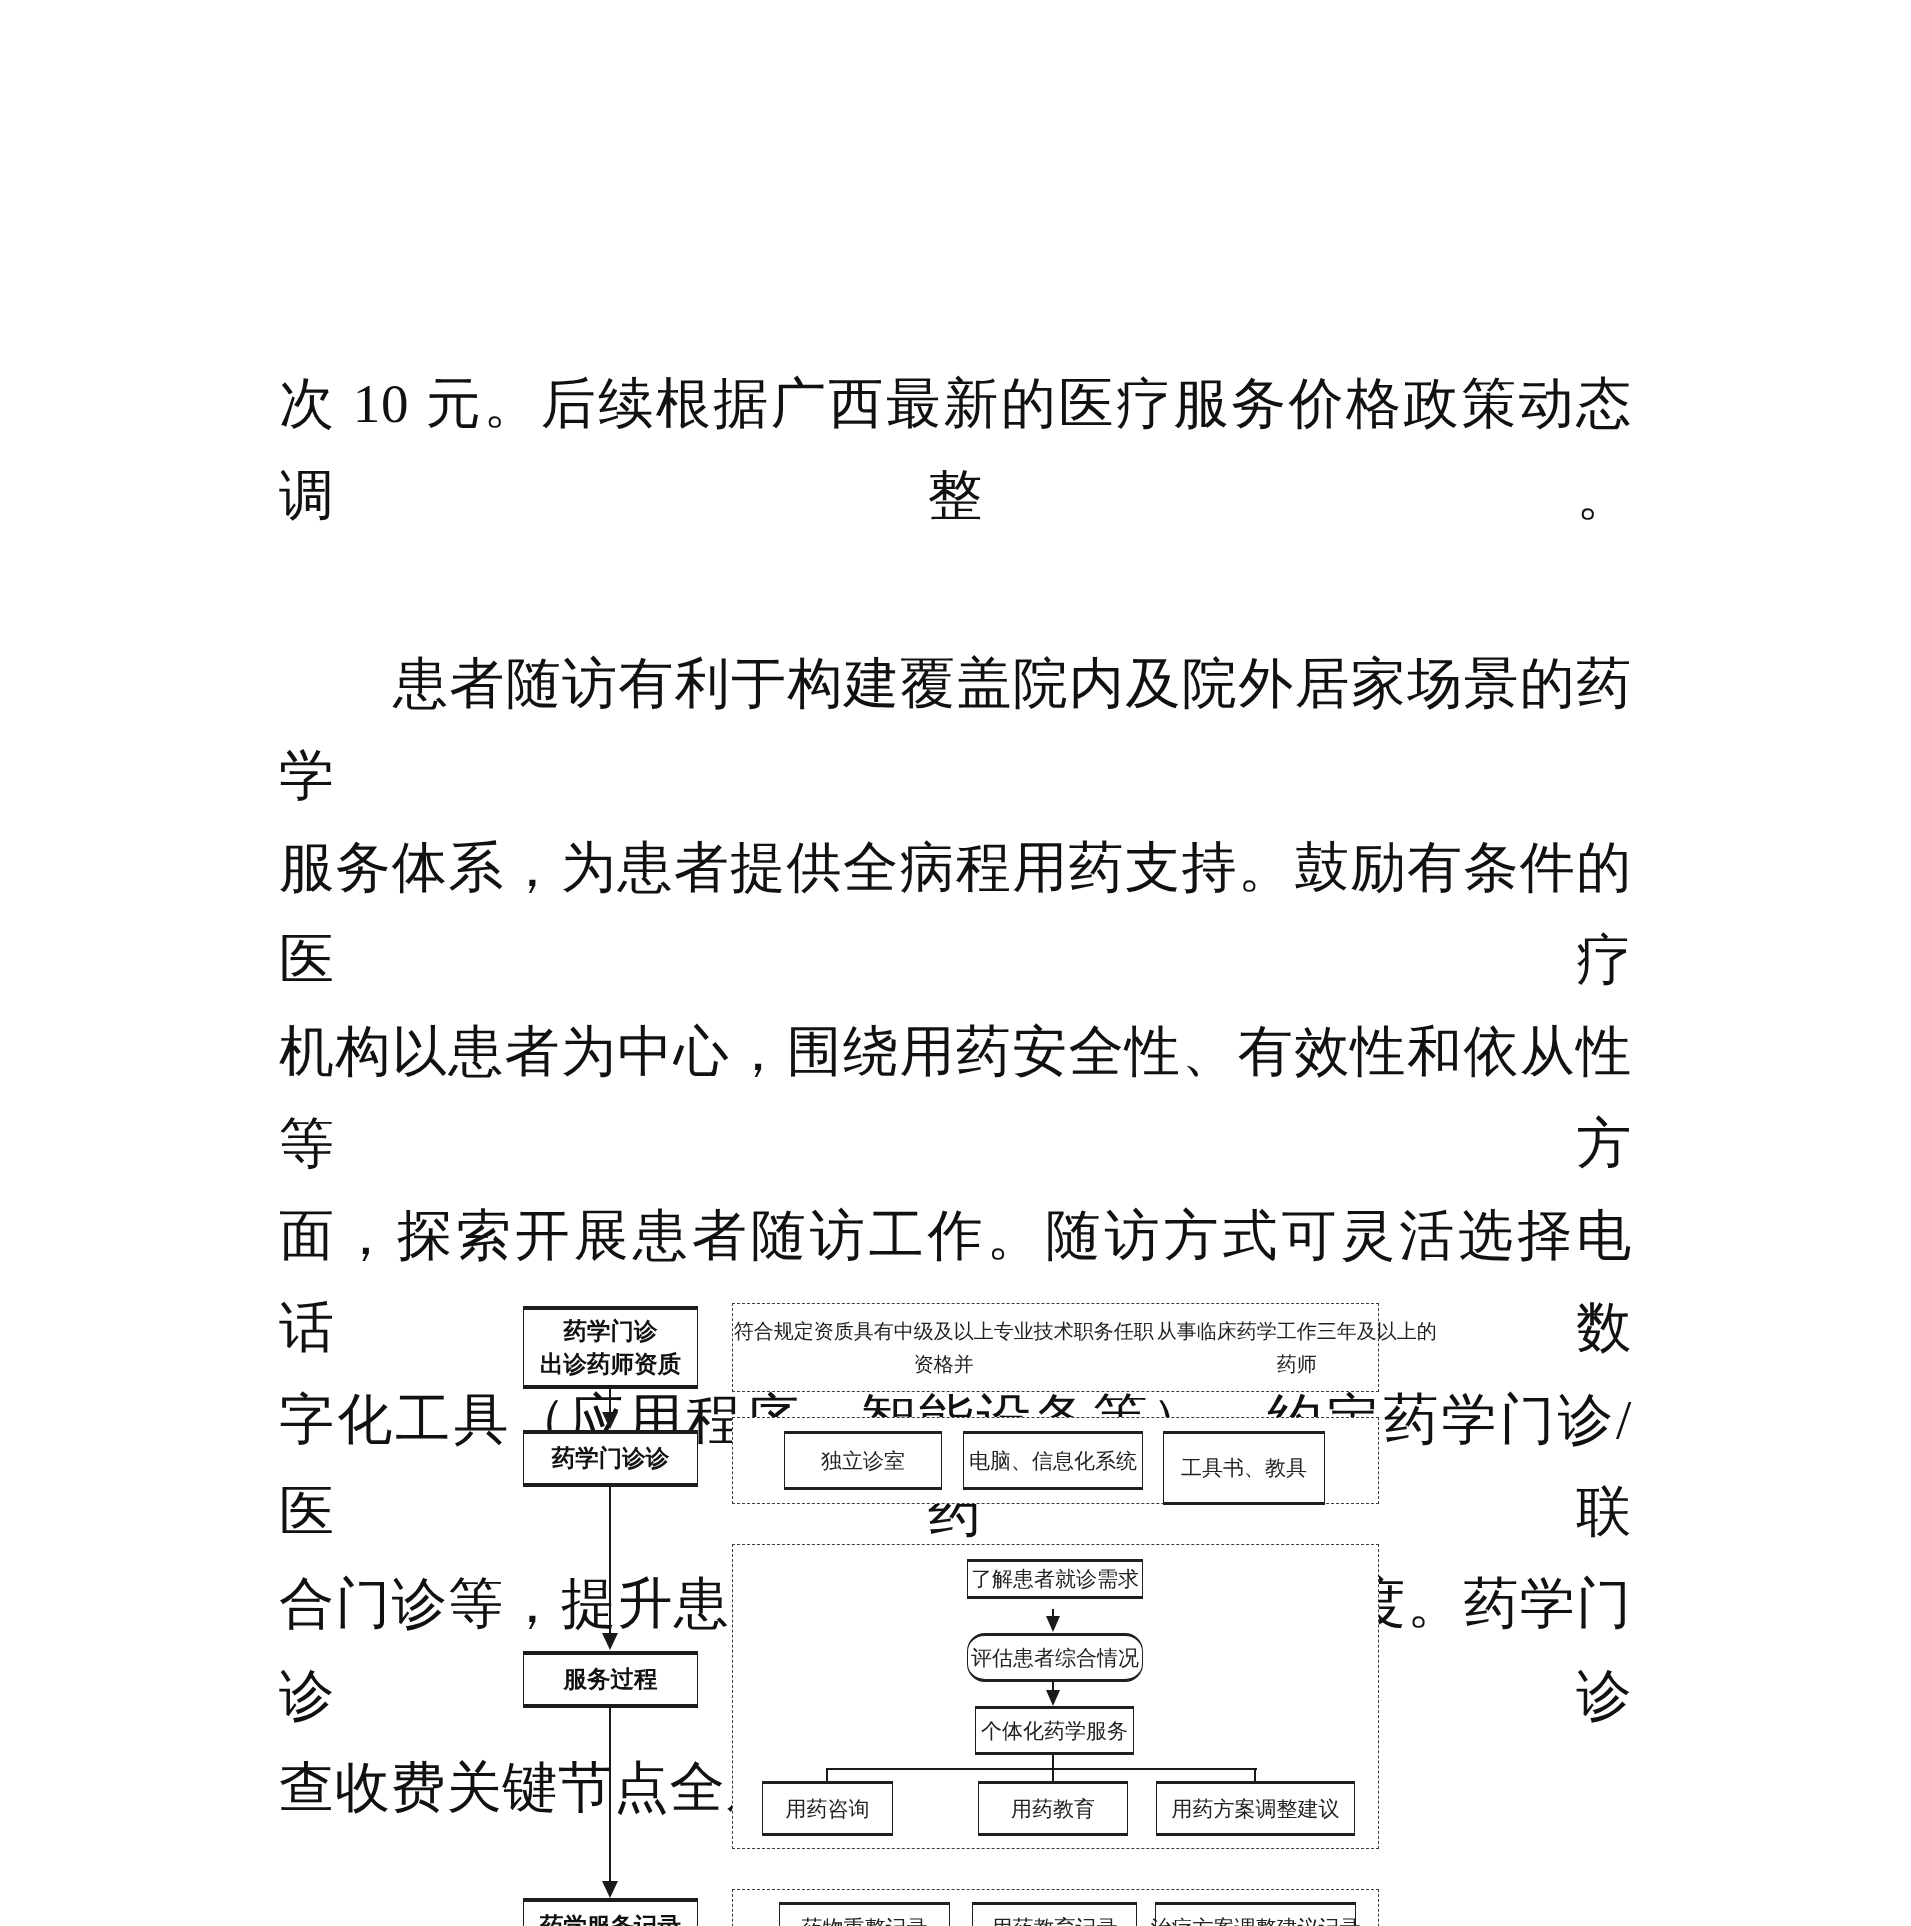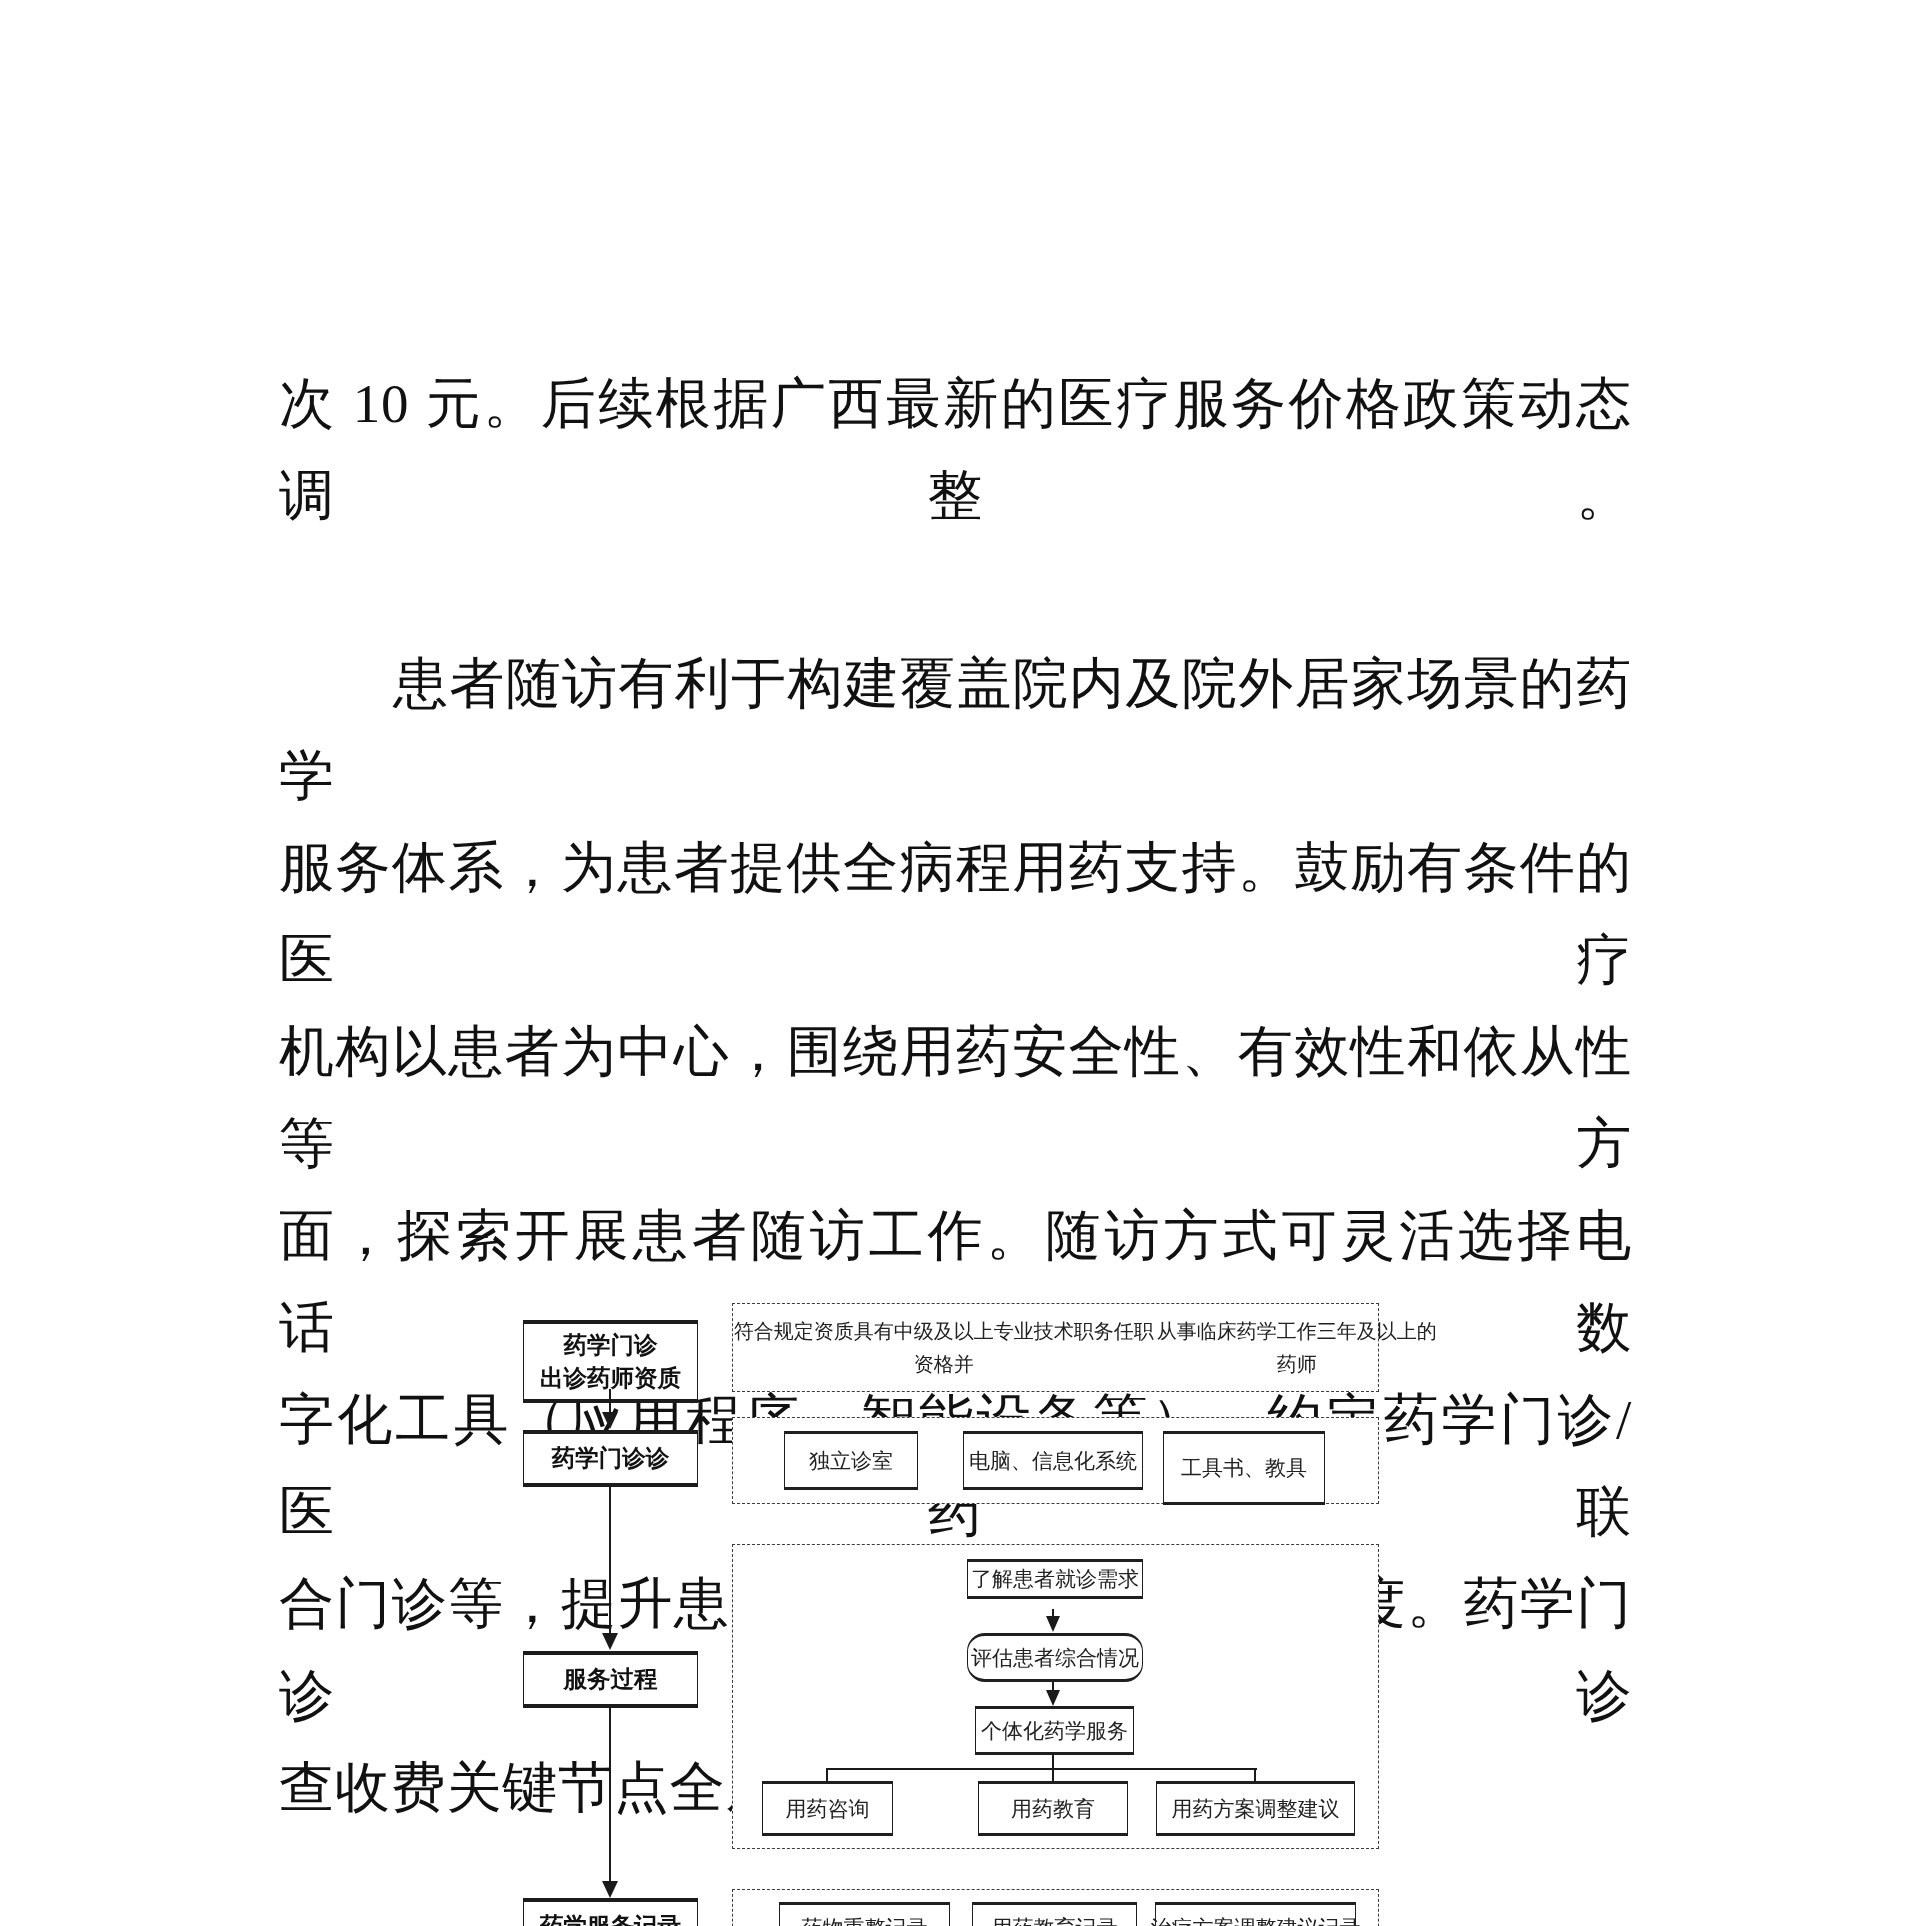--- a/index.html
+++ b/index.html
@@ -93,21 +93,21 @@
   <div class="textblock" style="top:638px;">
     <div class="jline indent2">患者随访有利于构建覆盖院内及院外居家场景的药学</div>
     <div class="jline">服务体系，为患者提供全病程用药支持。鼓励有条件的医疗</div>
     <div class="jline">机构以患者为中心，围绕用药安全性、有效性和依从性等方</div>
     <div class="jline">面，探索开展患者随访工作。随访方式可灵活选择电话、数</div>
     <div class="jline">字化工具（应用程序、智能设备等）、约定药学门诊/医药联</div>
     <div class="jline">合门诊等，提升患者药学服务的黏性及参与度。药学门诊诊</div>
     <div class="jline lastline">查收费关键节点全周期流程如图 2。</div>
   </div>
 
-  <div class="flow-label" style="top:1306px;height:83px;margin-top:14px;">
+  <div class="flow-label" style="top:1306px;height:83px;">
     <span>药学门诊</span>
     <span>出诊药师资质</span>
   </div>
   <div class="flow-label" style="top:1430px;height:57px;">药学门诊诊</div>
   <div class="flow-label" style="top:1651px;height:57px;">服务过程</div>
   <div class="flow-label" style="top:1898px;height:57px;">药学服务记录</div>
 
   <div class="vline" style="left:609px;top:1389px;height:25px;"></div>
   <div class="arrowhead" style="left:602px;top:1412px;"></div>
 
@@ -117,21 +117,21 @@
   <div class="vline" style="left:609px;top:1708px;height:175px;"></div>
   <div class="arrowhead" style="left:602px;top:1881px;"></div>
 
   <div class="flow-panel" style="top:1303px;height:89px;"></div>
   <div class="panel-text" style="top:1303px;height:89px;">
     <span>符合规定资质具有中级及以上专业技术职务任职资格并</span>
     <span>从事临床药学工作三年及以上的药师</span>
   </div>
 
   <div class="flow-panel" style="top:1417px;height:87px;"></div>
-  <div class="flow-box" style="left:784px;top:1431px;width:134px;height:59px;">独立诊室</div>
+  <div class="flow-box" style="left:784px;top:1431px;width:158px;height:59px;">独立诊室</div>
   <div class="flow-box" style="left:963px;top:1431px;width:180px;height:59px;">电脑、信息化系统</div>
   <div class="flow-box" style="left:1163px;top:1431px;width:162px;height:74px;">工具书、教具</div>
 
   <div class="flow-panel" style="top:1544px;height:305px;"></div>
   <div class="flow-box" style="left:967px;top:1559px;width:176px;height:40px;">了解患者就诊需求</div>
   <div class="vline" style="left:1052px;top:1609px;height:10px;"></div>
   <div class="arrowhead small" style="left:1046px;top:1616px;"></div>
   <div class="flow-box" style="left:967px;top:1633px;width:176px;height:49px;border-radius:18px;">评估患者综合情况</div>
   <div class="vline" style="left:1052px;top:1682px;height:10px;"></div>
   <div class="arrowhead small" style="left:1046px;top:1690px;"></div>

